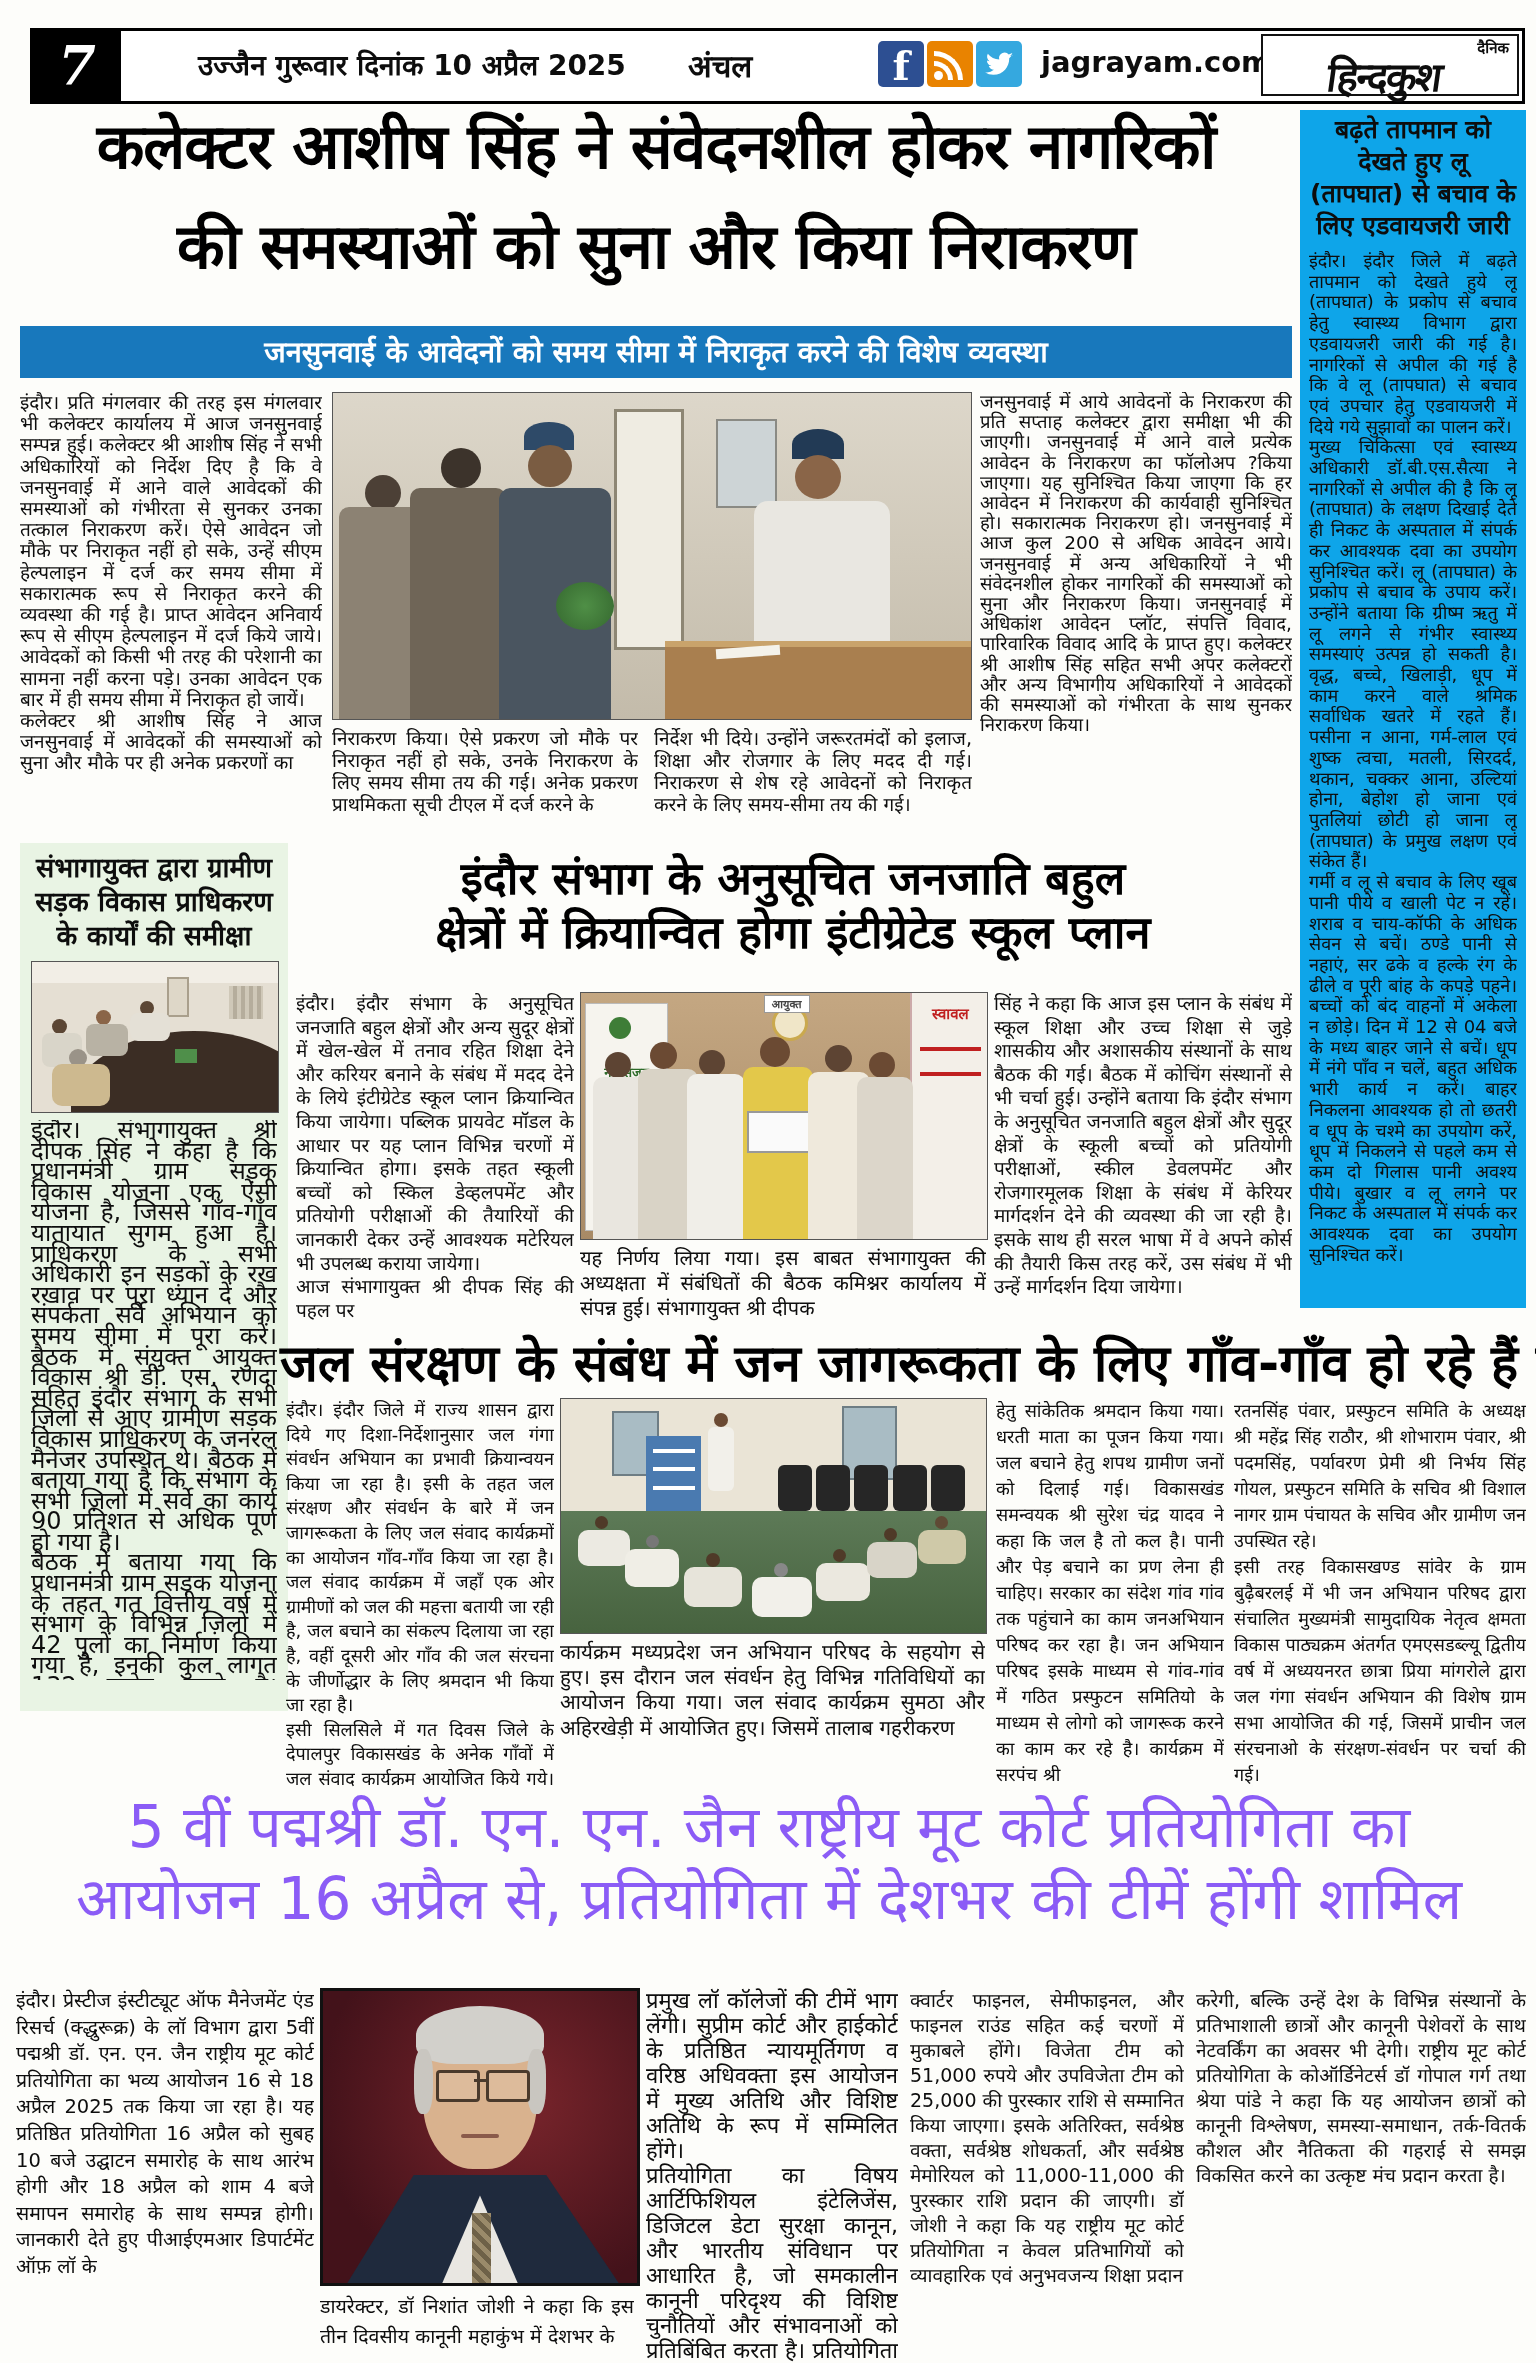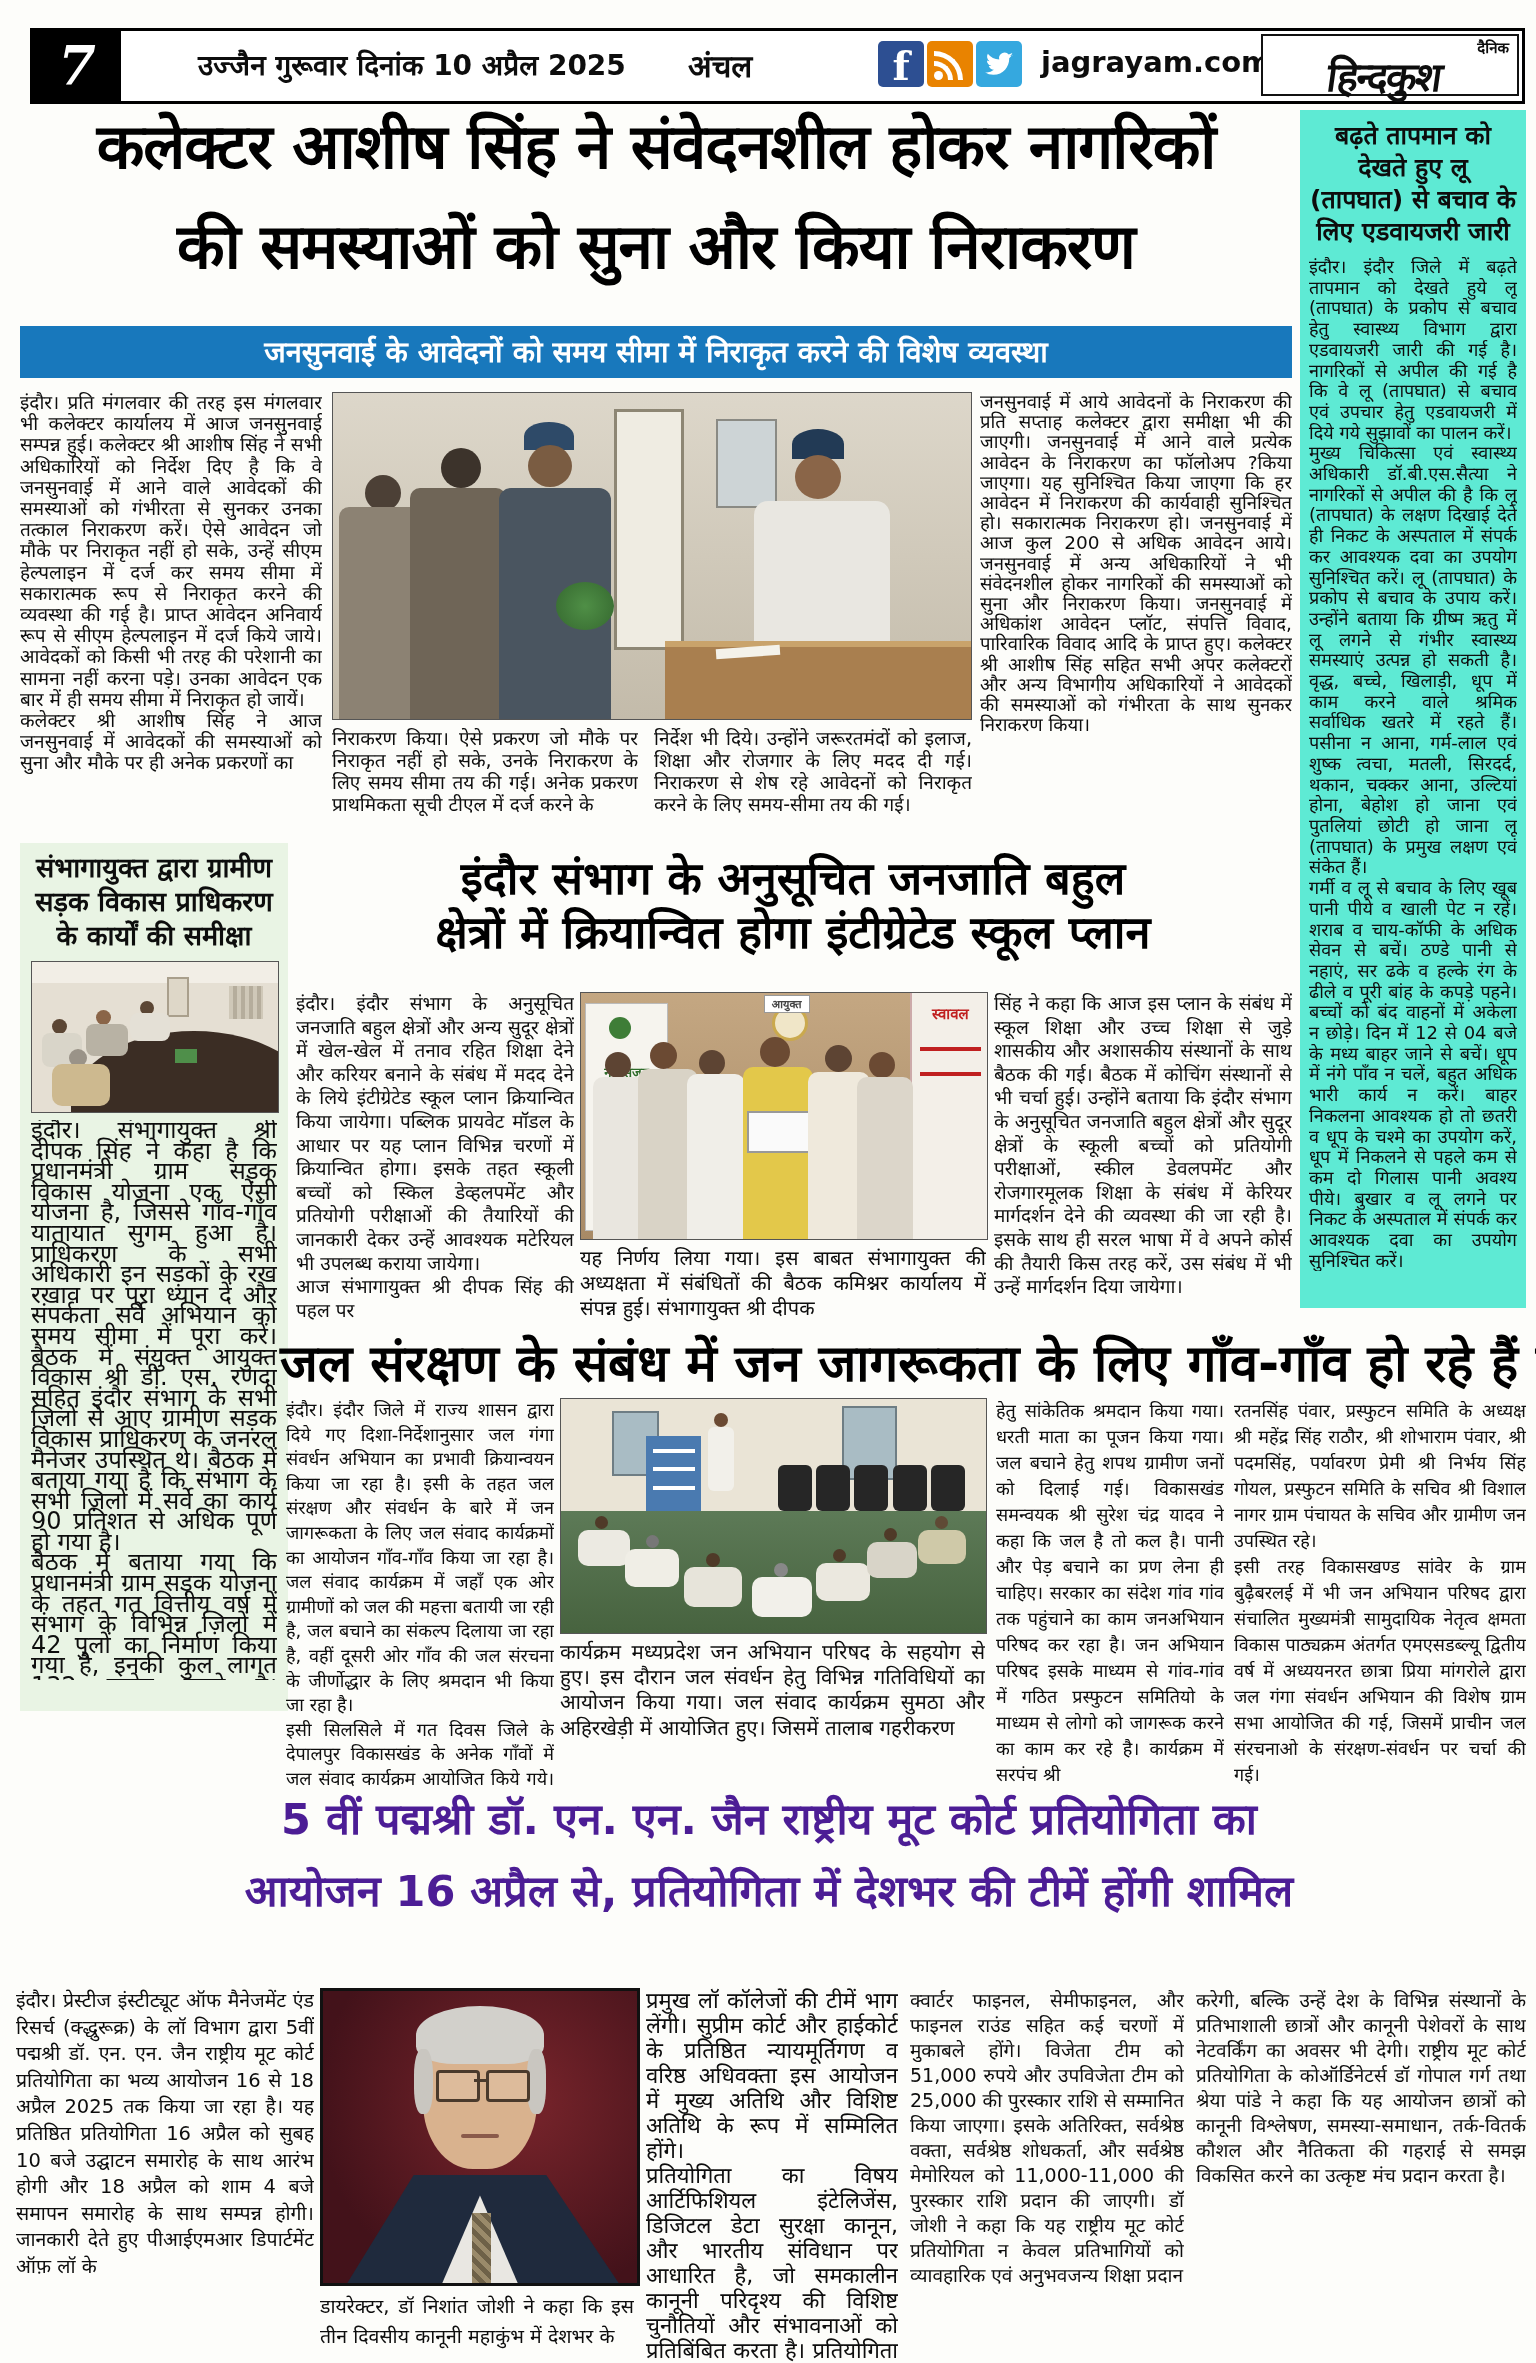--- a/index.html
+++ b/index.html
@@ -30,24 +30,24 @@
   .logo .mast{position:absolute;left:0;right:12px;top:12px;text-align:center;font-size:40px;font-weight:800;
               letter-spacing:-2px;transform:skewX(-8deg);}
   
   .h1line{position:absolute;left:20px;width:1272px;text-align:center;font-size:62px;font-weight:800;
           line-height:1.0;letter-spacing:-1px;color:#000;}
   .subbar{position:absolute;left:20px;top:326px;width:1272px;height:52px;background:#1878bc;color:#fff;
           font-size:29px;font-weight:700;text-align:center;line-height:52px;overflow:hidden;}
   .h2line{position:absolute;left:292px;width:1002px;text-align:center;font-size:45px;font-weight:800;line-height:1.0;color:#000;}
   .h3line{position:absolute;left:280px;top:1326px;width:1248px;font-size:51px;font-weight:800;text-align:center;
           white-space:nowrap;color:#000;}
-  .h4line{position:absolute;left:20px;width:1498px;text-align:center;font-size:43px;font-weight:700;line-height:1.0;color:#4c1d95;}
-  
-  .advisory{position:absolute;left:1300px;top:110px;width:226px;height:1198px;background:#5eead4;
-            padding:10px 9px;box-sizing:border-box;}
+  .h4line{position:absolute;left:20px;width:1498px;text-align:center;font-size:58px;font-weight:400;line-height:1.0;color:#8b5cf6;}
+  
+  .advisory{position:absolute;left:1300px;top:110px;width:226px;height:1198px;background:#0ea5e9;
+            padding:4px 9px;box-sizing:border-box;}
   .adv-h{font-size:25px;font-weight:800;text-align:center;line-height:32px;}
   .adv-b{margin-top:9px;font-size:18px;line-height:20.7px;max-height:1060px;}
   .greenbox{position:absolute;left:20px;top:843px;width:268px;height:868px;background:#e9f4e4;
             padding:8px 11px;box-sizing:border-box;}
   .g-h{font-size:27px;font-weight:800;text-align:center;line-height:34px;}
   .g-b{margin-top:7px;font-size:24px;line-height:20.6px;max-height:560px;}
   
   .ph{position:absolute;overflow:hidden;border:1px solid #555;background:#cfc8bb;}
   .ph div{position:absolute;}
   .head{border-radius:50%;}

